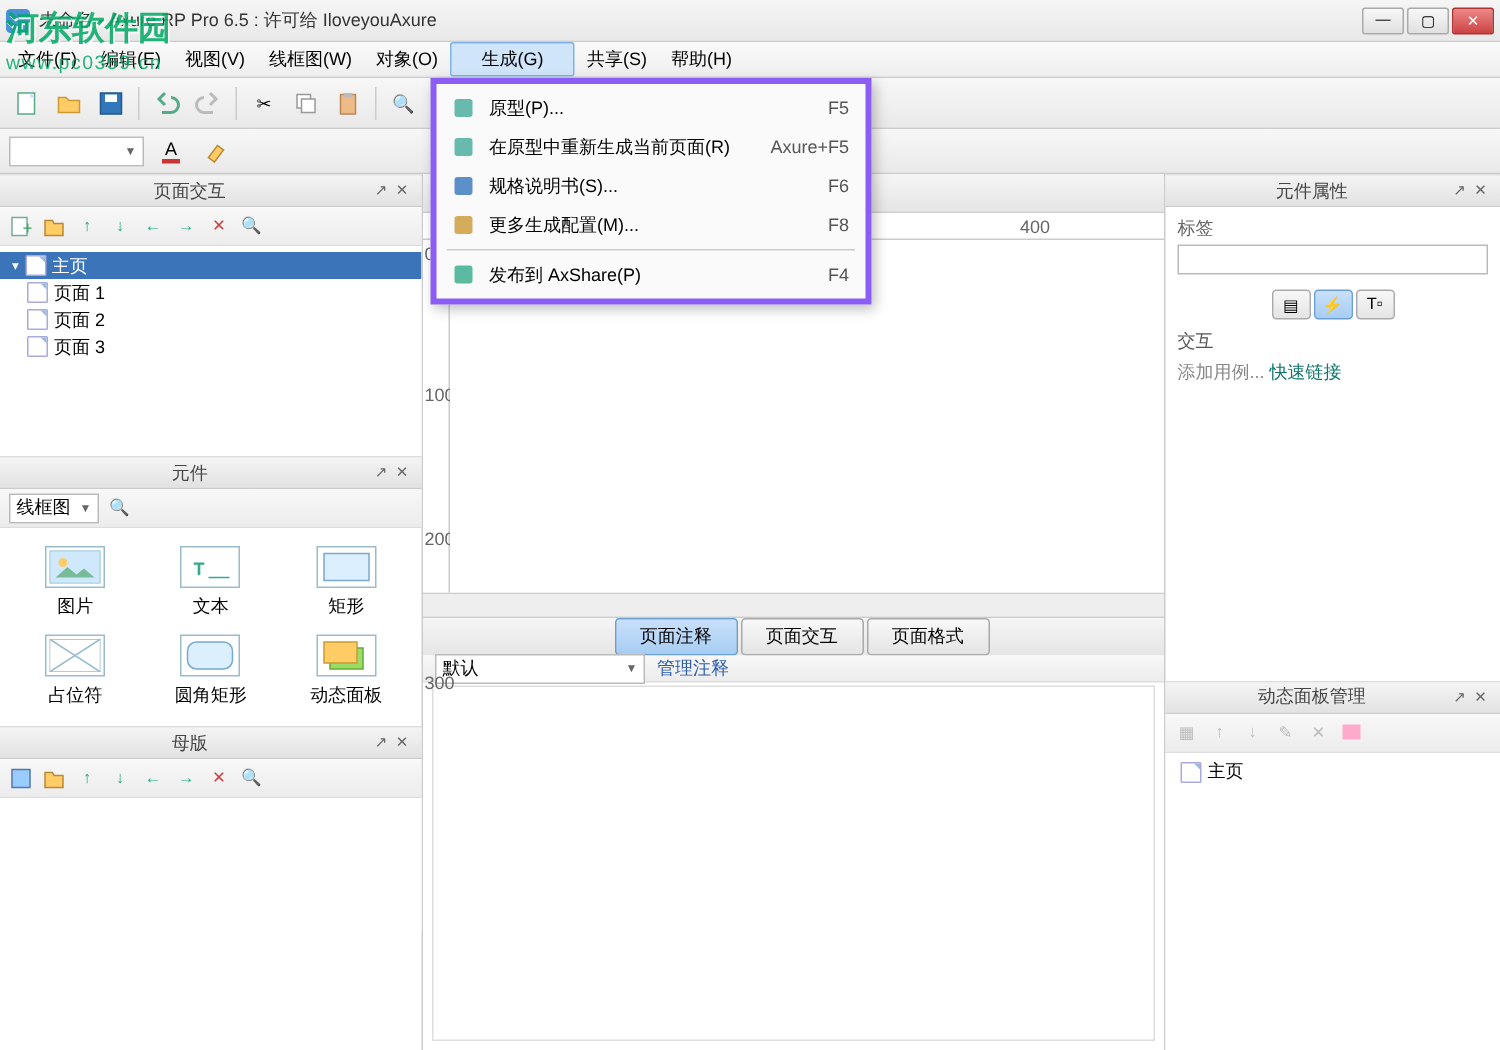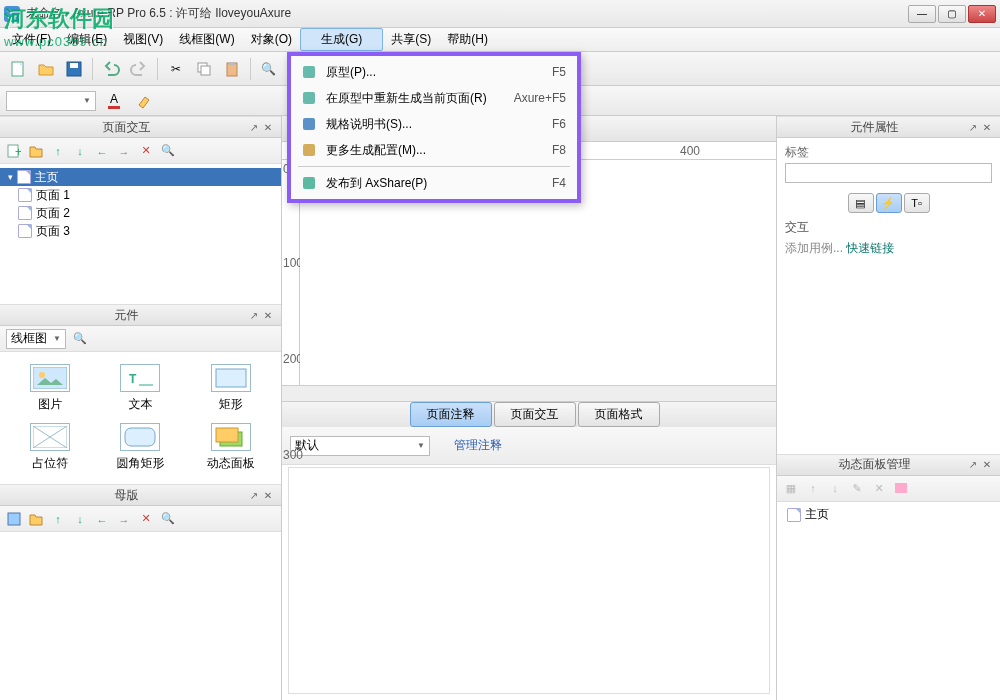--- a/index.html
+++ b/index.html
@@ -52,21 +52,21 @@
 .ruler-h span { position: absolute; top: 2px; }
 .ruler-v { width: 18px; background: #fff; border-right: 1px solid #ccc; position: relative; font-size: 9px; color: #666; }
 .ruler-v span { position: absolute; left: 1px; }
 .canvas-body { flex: 1; display: flex; min-height: 0; }
 .canvas { flex: 1; background: #fff; overflow: auto; position: relative; }
 .canvas-scroll-h { height: 16px; background: #eee; border-top: 1px solid #ccc; }
 
 .bottom-tabs { height: 26px; background: linear-gradient(#f5f5f5,#e5e5e5); border-top: 1px solid #ccc; display: flex; align-items: center; justify-content: center; gap: 2px; padding: 2px; }
 .bottom-tab { padding: 3px 16px; background: linear-gradient(#f8f8f8,#e4e4e4); border: 1px solid #aaa; border-radius: 3px; cursor: pointer; }
 .bottom-tab.active { background: linear-gradient(#c9e0fb,#a7cdf3); border-color: #6a9fd4; margin-left: 11px; }
-.notes-toolbar { height: 38px; background: linear-gradient(#f8f8f8,#ececec); border-bottom: 1px solid #ddd; display: flex; align-items: center; padding: 4px 8px; gap: 24px; }
+.notes-toolbar { height: 18px; background: linear-gradient(#f8f8f8,#ececec); border-bottom: 1px solid #ddd; display: flex; align-items: center; padding: 4px 8px; gap: 8px; }
 .notes-body { flex: 1; background: #fff; border: 1px solid #ddd; margin: 2px 6px 6px; min-height: 100px; }
 .notes-link { color: #2a5db0; cursor: pointer; }
 
 .prop-body { padding: 6px 8px; }
 .prop-input { width: 100%; height: 20px; border: 1px solid #bbb; background: #fff; padding: 2px 4px; }
 .prop-tabs { display: flex; justify-content: center; gap: 2px; margin: 10px 0 6px; }
 .prop-tab { width: 26px; height: 20px; border: 1px solid #aaa; background: linear-gradient(#f8f8f8,#e4e4e4); border-radius: 3px; cursor: pointer; display: flex; align-items: center; justify-content: center; font-size: 11px; }
 .prop-tab.active { background: linear-gradient(#c9e0fb,#a7cdf3); border-color: #6a9fd4; }
 .prop-section-title { text-align: left; color: #555; margin: 4px 0; }
 .prop-hint { color: #888; }

